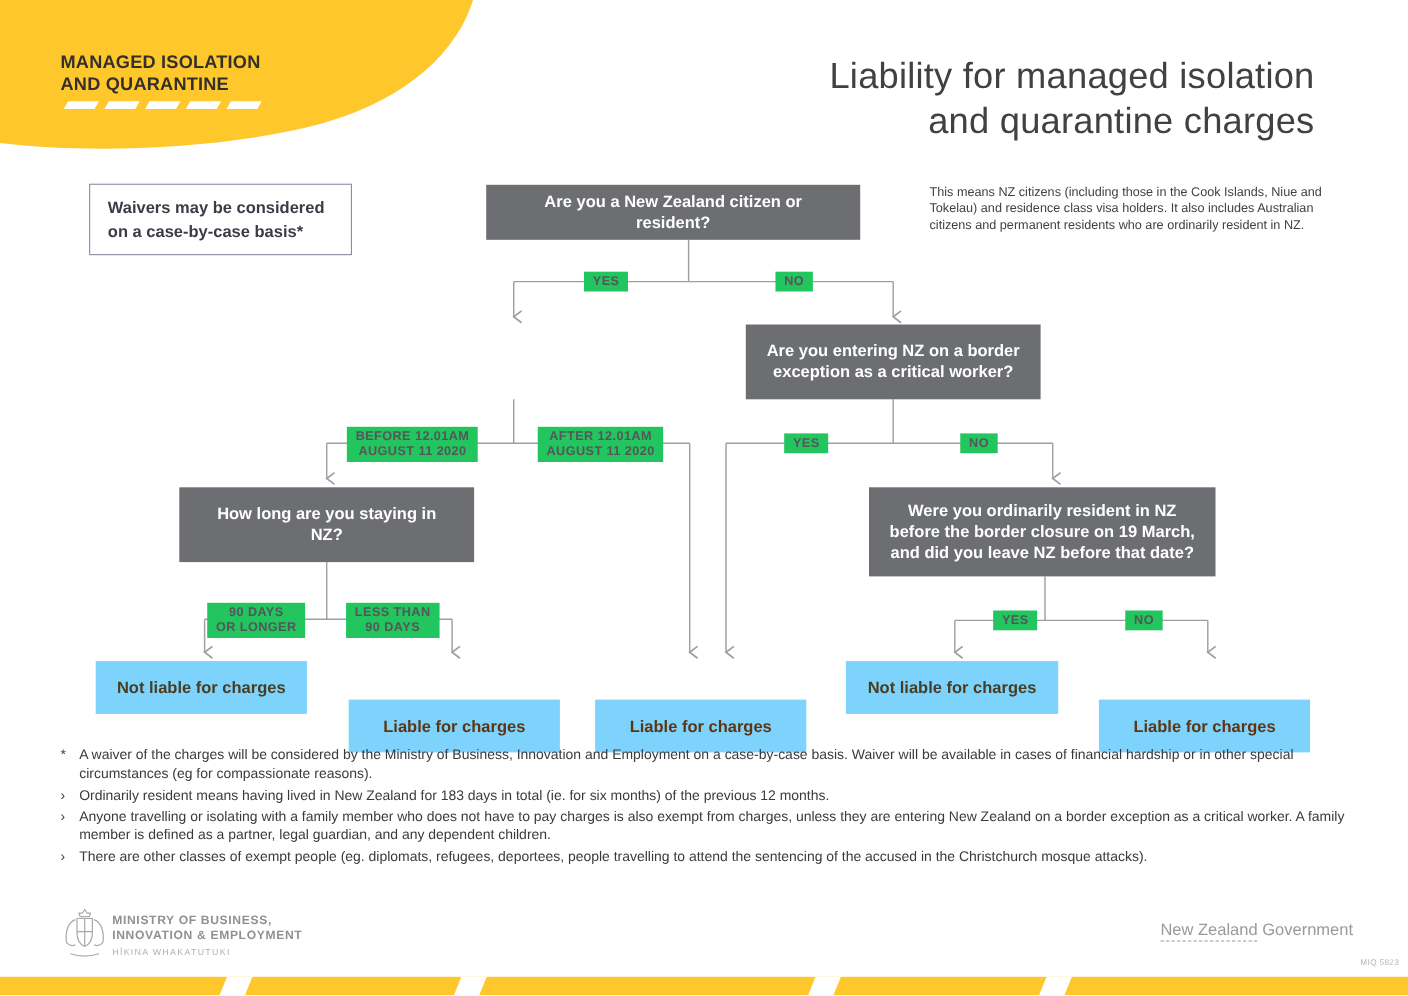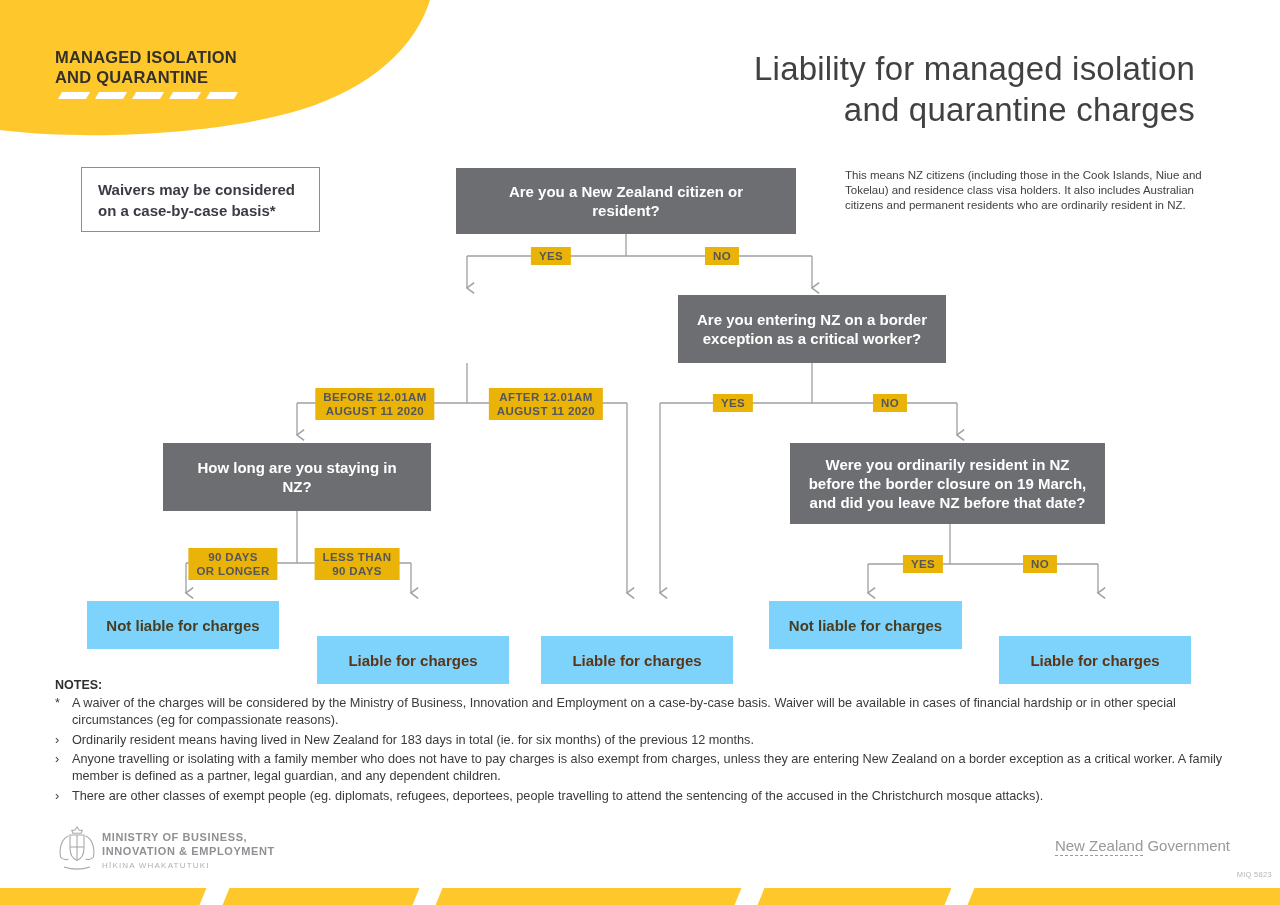--- a/index.html
+++ b/index.html
@@ -17,26 +17,26 @@
          font-weight:300;color:#414042;letter-spacing:.2px;z-index:2;}
   
   .waiver{position:absolute;left:53px;top:167px;width:205px;height:41px;border:1px solid #8b8ba8;
           background:#fff;padding:11px 16px;font-size:15px;font-weight:bold;color:#3b3b46;line-height:21px;z-index:2;margin-left:28px;}
   .sidenote{position:absolute;left:845px;top:168px;width:368px;font-size:11.5px;line-height:15px;
             color:#414042;z-index:2;}
   
   .lines{position:absolute;inset:0;z-index:1;pointer-events:none;}
   .qbox{position:absolute;background:#6d6e71;color:#fff;font-weight:bold;font-size:15px;line-height:19px;
         display:flex;align-items:center;justify-content:center;text-align:center;z-index:2;box-sizing:border-box;padding:8px 18px;}
-  .q1{left:456px;top:168px;width:340px;height:66px;}
+  .q1{left:442px;top:168px;width:340px;height:50px;}
   .q2{left:333px;top:295px;width:268px;height:68px;}
   .q3{left:678px;top:295px;width:268px;height:68px;}
   .q4{left:163px;top:443px;width:268px;height:68px;}
   .q5{left:790px;top:443px;width:315px;height:81px;}
-  .chip{position:absolute;transform:translate(-50%,-50%);background:#eab308;padding:2px 8px;z-index:2;
+  .chip{position:absolute;transform:translate(-50%,-50%);background:#22c55e;padding:2px 8px;z-index:2;
         font-size:11.5px;font-weight:bold;color:#55565a;letter-spacing:.4px;text-align:center;line-height:14px;white-space:nowrap;}
   .result{position:absolute;top:601px;height:48px;display:flex;align-items:center;justify-content:center;
           font-size:15px;font-weight:bold;z-index:2;text-align:center;}
   .result.yellow{background:#7dd3fc;color:#473d23;}
   .result.orange{background:#7dd3fc;color:#5d3414;margin-top:35px;}
   .r1{left:87px;width:192px;}
   .r2{left:317px;width:192px;}
   .r3{left:541px;width:192px;}
   .r4{left:769px;width:193px;}
   .r5{left:999px;width:192px;}
@@ -147,21 +147,20 @@
   <div class="chip" style="left:923px;top:564px;">YES</div>
   <div class="chip" style="left:1040px;top:564px;">NO</div>
 
   <div class="result yellow r1">Not liable for charges</div>
   <div class="result orange r2">Liable for charges</div>
   <div class="result orange r3">Liable for charges</div>
   <div class="result yellow r4">Not liable for charges</div>
   <div class="result orange r5">Liable for charges</div>
 
   <div class="notes">
-    <div class="notes-heading">NOTES:</div>
     <div class="note-item">
       <span class="note-marker">*</span>
       <span>A waiver of the charges will be considered by the Ministry of Business, Innovation and Employment on a case-by-case basis. Waiver will be available in cases of financial hardship or in other special circumstances (eg for compassionate reasons).</span>
     </div>
     <div class="note-item">
       <span class="note-marker">›</span>
       <span>Ordinarily resident means having lived in New Zealand for 183 days in total (ie. for six months) of the previous 12 months.</span>
     </div>
     <div class="note-item">
       <span class="note-marker">›</span>

